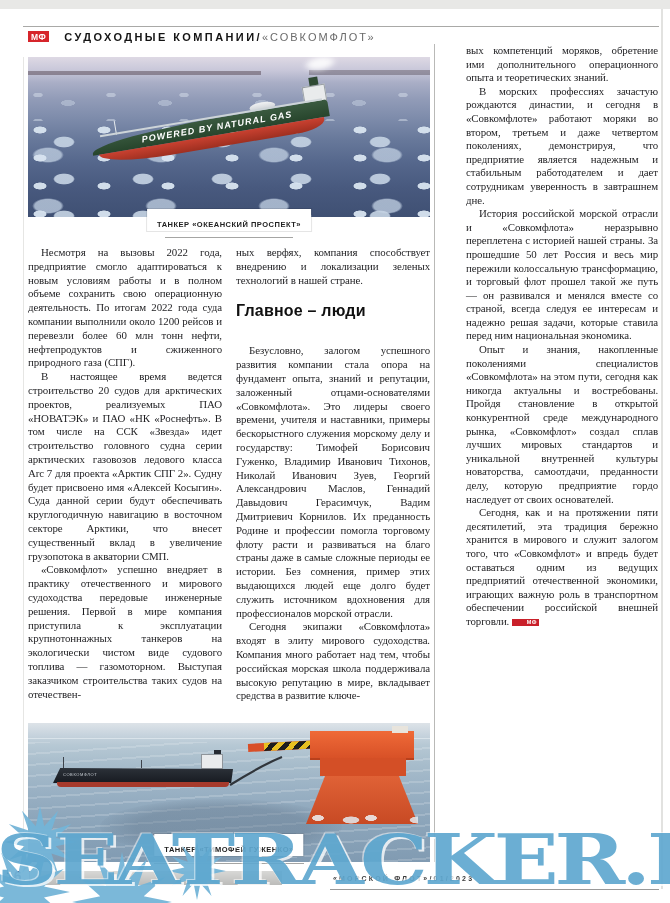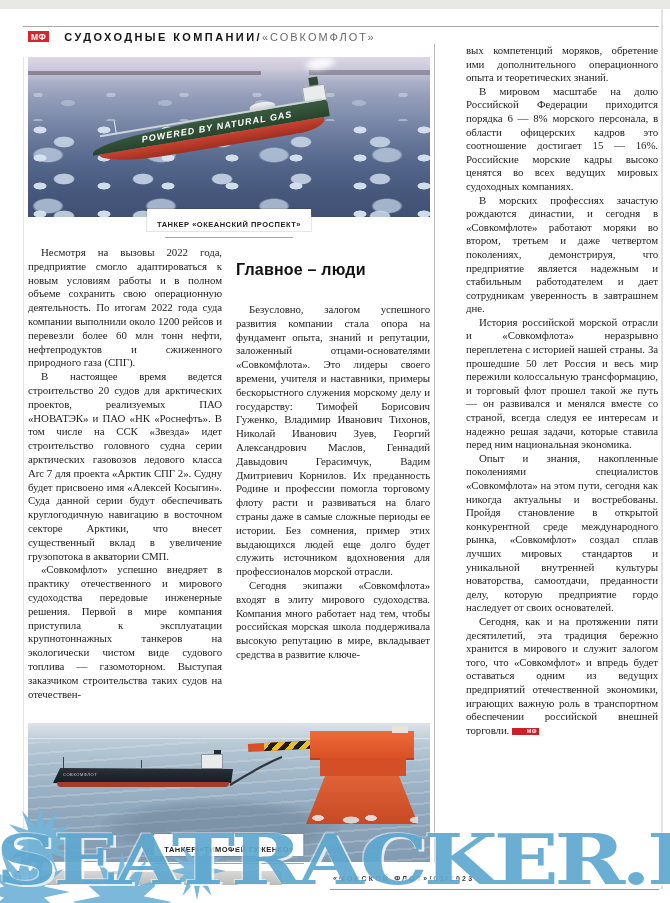--- a/index.html
+++ b/index.html
@@ -182,31 +182,31 @@
     <div class="caption-rule" style="bottom:-21px;width:128px;"></div>
   </div>
 
   <div class="col col1">
       <p class="para indent">Несмотря на вызовы 2022 года, предприятие смогло адаптироваться к новым условиям работы и в полном объеме сохранить свою операционную деятельность. По итогам 2022 года суда компании выполнили около 1200 рейсов и перевезли более 60 млн тонн нефти, нефтепродуктов и сжиженного природного газа (СПГ).</p>
       <p class="para indent">В настоящее время ведется строительство 20 судов для арктических проектов, реализуемых ПАО «НОВАТЭК» и ПАО «НК «Роснефть». В том числе на ССК «Звезда» идет строительство головного судна серии арктических газовозов ледового класса Arc 7 для проекта «Арктик СПГ 2». Судну будет присвоено имя «Алексей Косыгин». Суда данной серии будут обеспечивать круглогодичную навигацию в восточном секторе Арктики, что внесет существенный вклад в увеличение грузопотока в акватории СМП.</p>
       <p class="para indent">«Совкомфлот» успешно внедряет в практику отечественного и мирового судоходства передовые инженерные решения. Первой в мире компания приступила к эксплуатации крупнотоннажных танкеров на экологически чистом виде судового топлива — газомоторном. Выступая заказчиком строительства таких судов на отечествен-</p>
     </div>
 
   <div class="col col2">
+    <p class="para">ных верфях, компания способствует внедрению и локализации зеленых технологий в нашей стране.</p>
     <h3 class="section">Главное – люди</h3>
     <div>
         <p class="para indent">Безусловно, залогом успешного развития компании стала опора на фундамент опыта, знаний и репутации, заложенный отцами-основателями «Совкомфлота». Это лидеры своего времени, учителя и наставники, примеры бескорыстного служения морскому делу и государству: Тимофей Борисович Гуженко, Владимир Иванович Тихонов, Николай Иванович Зуев, Георгий Александрович Маслов, Геннадий Давыдович Герасимчук, Вадим Дмитриевич Корнилов. Их преданность Родине и профессии помогла торговому флоту расти и развиваться на благо страны даже в самые сложные периоды ее истории. Без сомнения, пример этих выдающихся людей еще долго будет служить источником вдохновения для профессионалов морской отрасли.</p>
         <p class="para indent">Сегодня экипажи «Совкомфлота» входят в элиту мирового судоходства. Компания много работает над тем, чтобы российская морская школа поддерживала высокую репутацию в мире, вкладывает средства в развитие ключе-</p>
       </div>
   </div>
 
   <div class="col col3">
     <p class="para">вых компетенций моряков, обретение ими дополнительного операционного опыта и теоретических знаний.</p>
     <div>
-        <p class="para indent">В мировом масштабе на долю Российской Федерации приходится порядка 6 — 8% морского персонала, в области офицерских кадров это соотношение достигает 15 — 16%. Российские морские кадры высоко ценятся во всех ведущих мировых судоходных компаниях.</p>
         <p class="para indent">В морских профессиях зачастую рождаются династии, и сегодня в «Совкомфлоте» работают моряки во втором, третьем и даже четвертом поколениях, демонстрируя, что предприятие является надежным и стабильным работодателем и дает сотрудникам уверенность в завтрашнем дне.</p>
       </div>
     <div>
         <p class="para indent">История российской морской отрасли и «Совкомфлота» неразрывно переплетена с историей нашей страны. За прошедшие 50 лет Россия и весь мир пережили колоссальную трансформацию, и торговый флот прошел такой же путь — он развивался и менялся вместе со страной, всегда следуя ее интересам и надежно решая задачи, которые ставила перед ним национальная экономика.</p>
         <p class="para indent">Опыт и знания, накопленные поколениями специалистов «Совкомфлота» на этом пути, сегодня как никогда актуальны и востребованы. Пройдя становление в открытой конкурентной среде международного рынка, «Совкомфлот» создал сплав лучших мировых стандартов и уникальной внутренней культуры новаторства, самоотдачи, преданности делу, которую предприятие гордо наследует от своих основателей.</p>
       </div>
     <p class="para indent"><span>Сегодня, как и на протяжении пяти десятилетий, эта традиция бережно хранится в мирового и служит залогом того, что «Совкомфлот» и впредь будет оставаться одним из ведущих предприятий отечественной экономики, играющих важную роль в транспортном обеспечении российской внешней торговли.</span> <span class="end-mark">МФ</span></p>
   </div>
 
   <div class="photo photo2">

